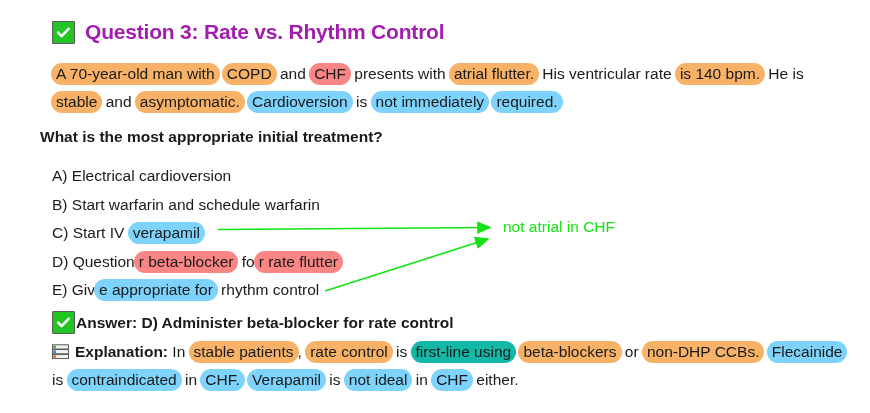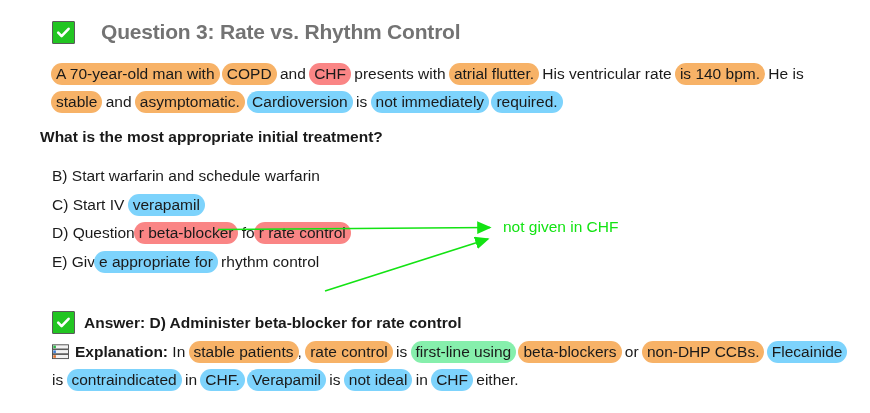--- a/index.html
+++ b/index.html
@@ -30,23 +30,22 @@
     left: 52px;
     top: 20px;
     display: flex;
     align-items: center;
     gap: 10px;
   }
   .title-text {
     font-size: 21px;
     font-weight: bold;
     letter-spacing: -0.2px;
-    color: #737373;
+    color: #a21caf;
     white-space: nowrap;
-    margin-left: 16px;
   }
 
   .check-icon {
     width: 23px;
     height: 23px;
     border: 1px solid #5a5a5a;
     background: #22c522;
     box-sizing: border-box;
     display: inline-flex;
     align-items: center;
@@ -86,21 +85,21 @@
     color: #1a1a1a;
   }
   .option { white-space: nowrap; }
 
   .answer-row {
     position: absolute;
     left: 52px;
     top: 311px;
     display: flex;
     align-items: center;
-    gap: 9px;
+    gap: 1px;
   }
   .answer-text {
     font-size: 15.5px;
     font-weight: bold;
     color: #1a1a1a;
     white-space: nowrap;
   }
 
   .explanation {
     position: absolute;
@@ -128,21 +127,21 @@
     padding: 2px 5px 3px 5px;
     margin: 0 -1px;
     color: #1a1a1a;
     background: transparent;
     box-decoration-break: clone;
     -webkit-box-decoration-break: clone;
   }
   mark.hl-orange { background: #f7b267; }
   mark.hl-red    { background: #fa8585; }
   mark.hl-green  { background: #7dd3fc; }
-  mark.hl-yellow { background: #86efac; }
+  mark.hl-yellow { background: #14b8a6; }
 
   
   .annotation-layer {
     position: absolute;
     left: 0; top: 0;
     width: 870px;
     height: 413px;
     pointer-events: none;
   }
   .annotation-label {
@@ -169,27 +168,30 @@
   </div>
 
   <div class="vignette">
     <mark class="hl-orange">A 70-year-old man with</mark><span> </span><mark class="hl-orange">COPD</mark><span> and </span><mark class="hl-red">CHF</mark><span> presents with </span><mark class="hl-orange">atrial flutter.</mark><span> His ventricular rate </span><mark class="hl-orange">is 140 bpm.</mark><span> He is </span><mark class="hl-orange">stable</mark><span> and </span><mark class="hl-orange">asymptomatic.</mark><span> </span><mark class="hl-green">Cardioversion</mark><span> is </span><mark class="hl-green">not immediately</mark><span> </span><mark class="hl-green">required.</mark>
   </div>
 
   <div class="stem">What is the most appropriate initial treatment?</div>
 
   <div class="options">
     <div class="option">
+      <span>A) Electrical cardioversion</span>
+    </div>
+    <div class="option">
       <span>B) Start warfarin and schedule warfarin</span>
     </div>
     <div class="option">
       <span>C) Start IV </span><mark class="hl-green">verapamil</mark>
     </div>
     <div class="option">
-      <span>D) Question</span><mark class="hl-red">r beta-blocker</mark><span> fo</span><mark class="hl-red">r rate control</mark>
+      <span>D) Question</span><mark class="hl-red">r beta-blocker</mark><span> fo</span><mark class="hl-red">r rate flutter</mark>
     </div>
     <div class="option">
       <span>E) Giv</span><mark class="hl-green">e appropriate for</mark><span> rhythm control</span>
     </div>
   </div>
 
   <div class="answer-row">
     <span class="check-icon">
       <svg width="17" height="17" viewBox="0 0 17 17" aria-hidden="true">
         <path d="M3.2 8.7 L6.6 12.1 L13.6 4.8" fill="none" stroke="#ffffff" stroke-width="2.6" stroke-linecap="round" stroke-linejoin="round"></path>
@@ -214,15 +216,15 @@
   <svg class="annotation-layer" viewBox="0 0 870 413" width="870" height="413">
     <defs>
       <marker id="arrowhead" markerWidth="9" markerHeight="8" refX="8" refY="4" orient="auto" markerUnits="strokeWidth">
         <path d="M0,0 L9,4 L0,8 z" fill="#13e313"></path>
       </marker>
     </defs>
     <line x1="218" y1="229.5" x2="490" y2="227.5" stroke="#13e313" stroke-width="1.6" marker-end="url(#arrowhead)"></line>
     <line x1="325" y1="291" x2="488" y2="239" stroke="#13e313" stroke-width="1.6" marker-end="url(#arrowhead)"></line>
   </svg>
 
-  <div class="annotation-label">not given in CHF</div>
+  <div class="annotation-label">not atrial in CHF</div>
 
 </div>
 
 </body></html>

